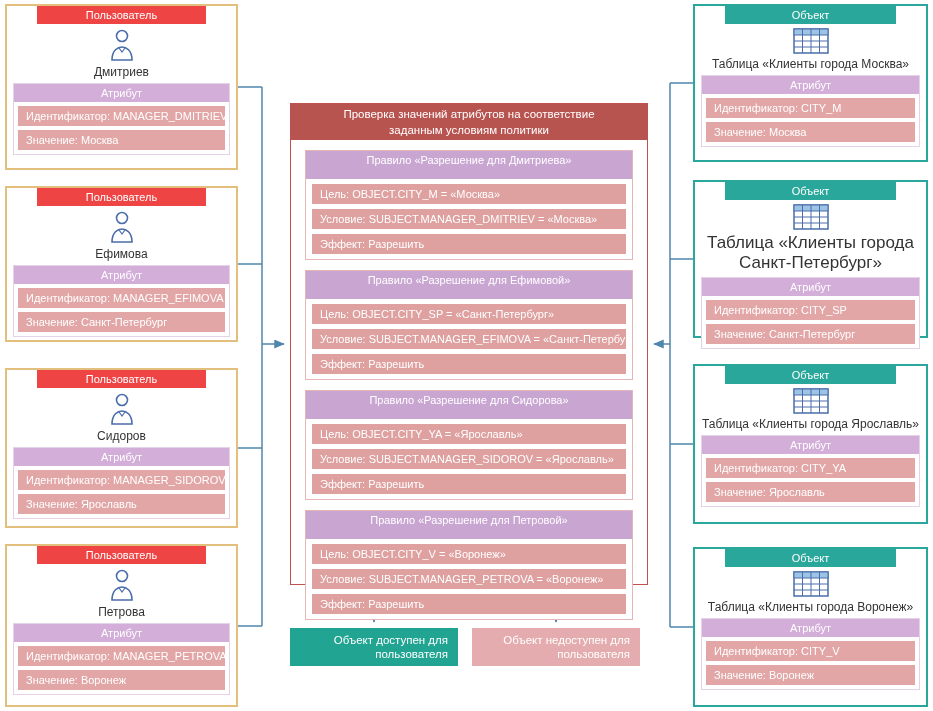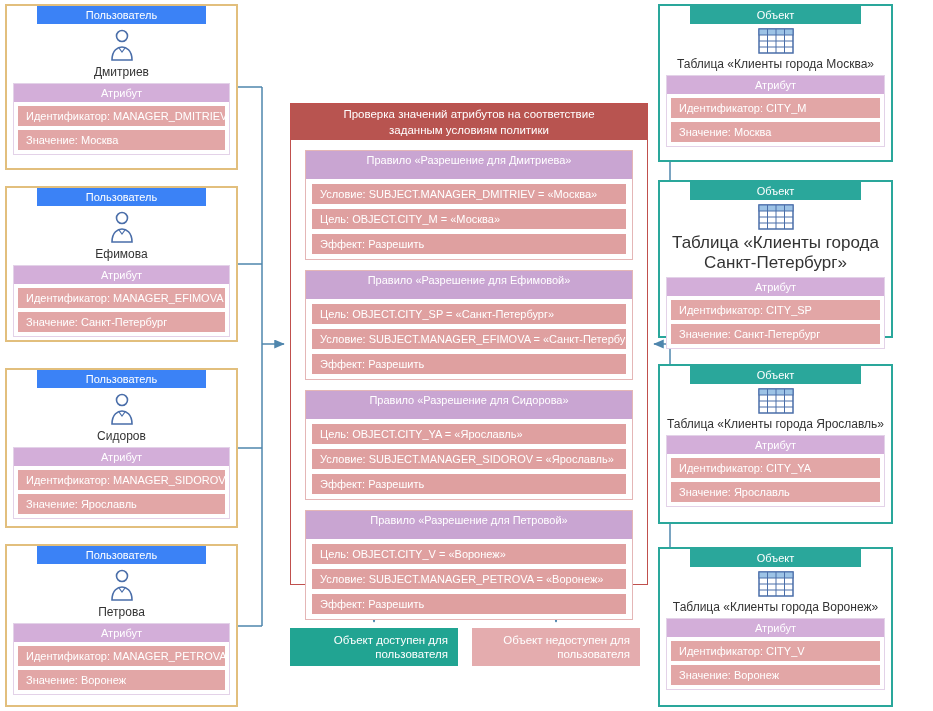--- a/index.html
+++ b/index.html
@@ -2,23 +2,23 @@
 <html><head>
 <meta charset="utf-8">
 <style>
   html,body{margin:0;padding:0;}
   body{
     width:933px;height:711px;position:relative;background:#fff;
     font-family:"Liberation Sans", sans-serif;overflow:hidden;
   }
   .box{position:absolute;background:#fff;box-sizing:border-box;}
   .user-box{left:5px;width:233px;border:2px solid #e2bf7d;}
-  .obj-box{left:658px;width:235px;border:2px solid #2aa79b;}
+  .obj-box{left:693px;width:235px;border:2px solid #2aa79b;}
   .box-header{height:18px;line-height:18px;text-align:center;color:#fff;font-size:11px;margin:0 30px;}
-  .user-box .box-header{background:#3b82f6;}
+  .user-box .box-header{background:#ef4444;}
   .obj-box .box-header{background:#2aa79b;}
   .icon-wrap{text-align:center;margin-top:4px;line-height:0;}
   .entity-name{text-align:center;font-size:12px;color:#333;margin:3px 4px 4px;}
   .attr-panel{margin:2px 6px 6px;border:1px solid #e3d2e8;background:#fff;}
   .attr-header{background:#d3aed9;color:#fff;font-size:11px;height:18px;line-height:18px;text-align:center;}
   .attr-row{background:#e2a6a6;color:#fff;font-size:11px;height:20px;line-height:20px;padding-left:8px;margin:4px;
     white-space:nowrap;overflow:hidden;}
   .center-box{position:absolute;left:290px;top:103px;width:358px;height:482px;background:#fff;
     border:1px solid #c0504d;box-sizing:border-box;}
   .center-header{background:#b85450;color:#fff;font-size:11.5px;line-height:16px;text-align:center;
@@ -190,22 +190,22 @@
     <div class="attr-row">Идентификатор: CITY_V</div>
     <div class="attr-row">Значение: Воронеж</div>
   </div>
 </div>
 
 <div class="center-box">
   <div class="center-header">Проверка значений атрибутов на соответствие заданным условиям политики</div>
 
   <div class="rule-box">
     <div class="rule-header">Правило «Разрешение для Дмитриева»</div>
+    <div class="rule-row">Цель: OBJECT.CITY_M = «Москва»</div>
     <div class="rule-row">Условие: SUBJECT.MANAGER_DMITRIEV = «Москва»</div>
-    <div class="rule-row">Цель: OBJECT.CITY_M = «Москва»</div>
     <div class="rule-row">Эффект: Разрешить</div>
   </div>
 
   <div class="rule-box">
     <div class="rule-header">Правило «Разрешение для Ефимовой»</div>
     <div class="rule-row">Цель: OBJECT.CITY_SP = «Санкт-Петербург»</div>
     <div class="rule-row">Условие: SUBJECT.MANAGER_EFIMOVA = «Санкт-Петербург»</div>
     <div class="rule-row">Эффект: Разрешить</div>
   </div>
 

